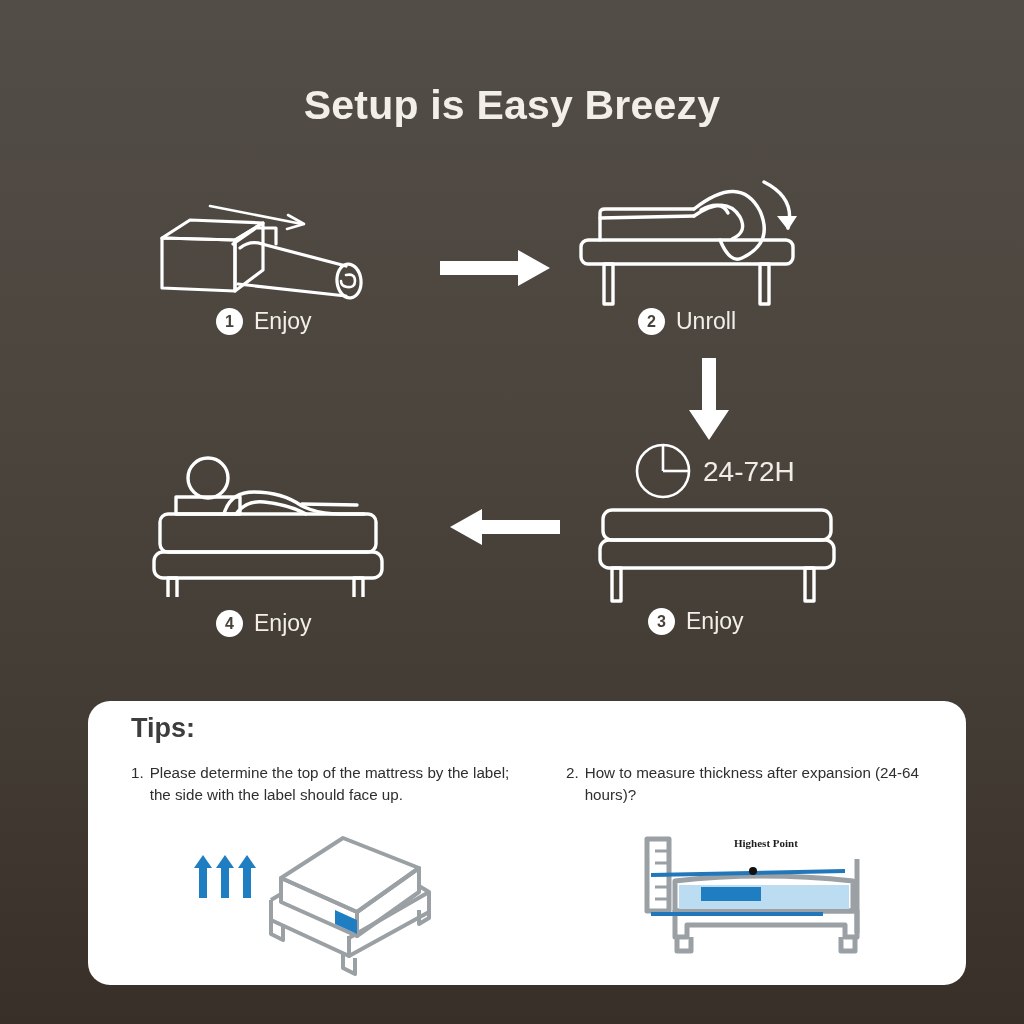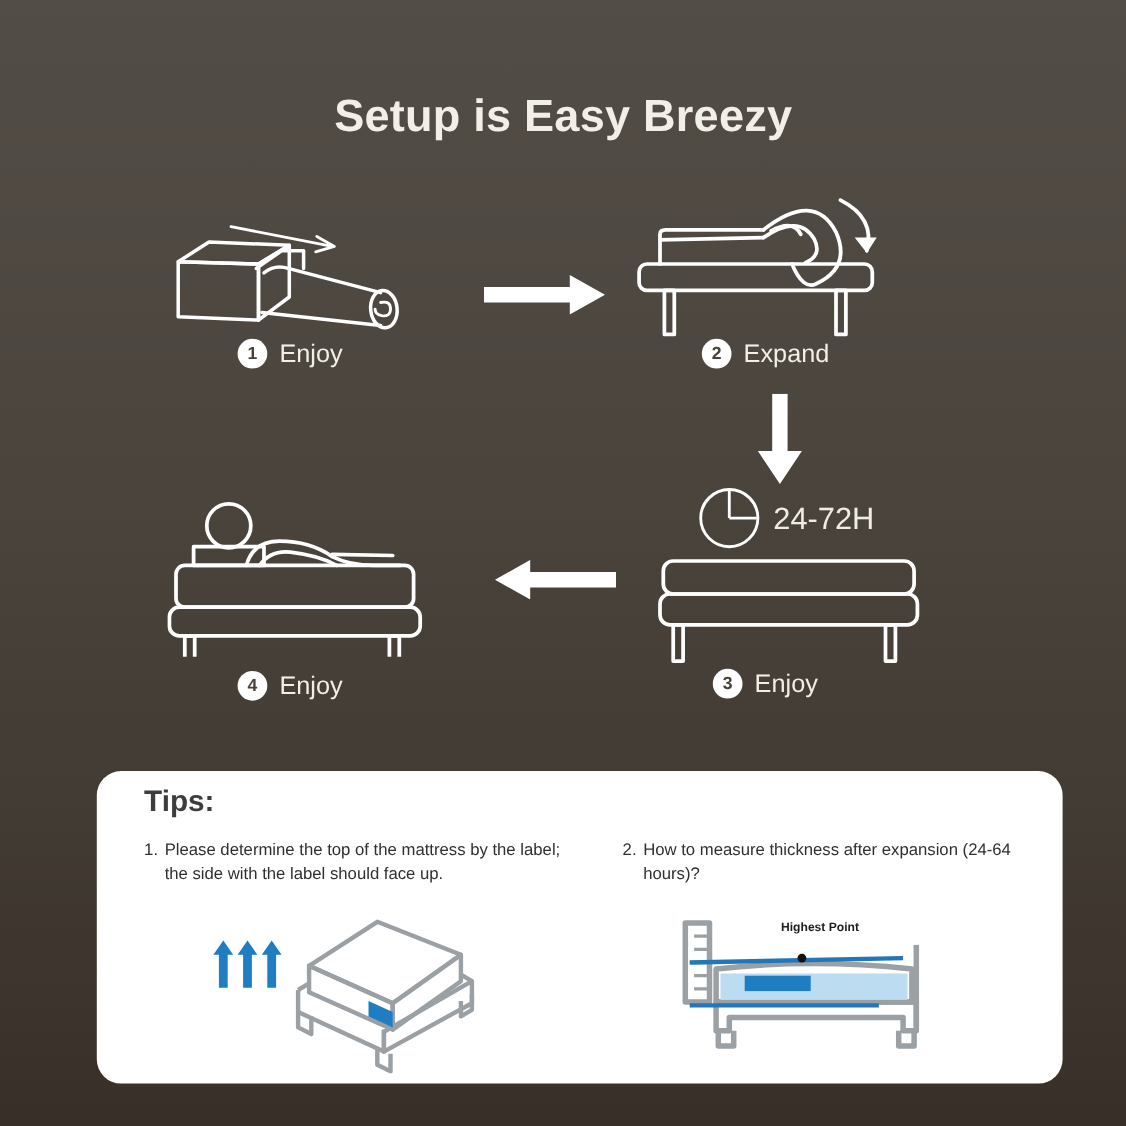--- a/index.html
+++ b/index.html
@@ -166,21 +166,21 @@
         <path d="M123 32 q20 -11 27 3"></path>
       </g>
 
       <g fill="none" stroke="#ffffff" stroke-width="3.4" stroke-linecap="round">
         <path d="M186 4 q32 16 24 46"></path>
         <path d="M199 38 L210 52 L219 38" fill="#ffffff" stroke="none"></path>
       </g>
     </svg>
     <div class="step-caption" style="left:60px; top:130px;">
       <span class="badge">2</span>
-      <span>Expand</span>
+      <span>Unroll</span>
     </div>
   </div>
 
   <svg style="position:absolute; left:687px; top:358px;" width="44" height="84" viewBox="0 0 44 84">
     <path d="M15 0 L29 0 L29 52 L42 52 L22 82 L2 52 L15 52 Z" fill="#ffffff"></path>
   </svg>
 
   <div class="step" style="left:598px; top:442px;">
 
     <svg style="position:absolute; left:36px; top:0px;" width="58" height="58" viewBox="0 0 58 58">
@@ -271,21 +271,21 @@
 
           <path d="M88 92 L88 108 L100 114 L100 98"></path>
           <path d="M160 126 L160 142 L172 148 L172 132"></path>
           <path d="M236 84 L236 98 L246 92 L246 78"></path>
         </g>
 
         <polygon points="152,84 174,94 174,108 152,98" fill="#1f7ec2"></polygon>
       </svg>
     </div>
 
-    <div class="tip-fig" style="left:493px; top:128px;">
+    <div class="tip-fig" style="left:517px; top:128px;font-family:Liberation Serif, serif;">
       <div class="highest-label">Highest Point</div>
       <svg width="310" height="130" viewBox="0 0 310 130">
         <g fill="none" stroke="#9aa0a3" stroke-width="5" stroke-linejoin="round">
 
           <rect x="42" y="10" width="22" height="72"></rect>
           <path d="M50 22 L64 22 M50 34 L64 34 M50 46 L64 46 M50 58 L64 58 M50 70 L64 70" stroke-width="3"></path>
 
           <path d="M252 30 L252 104"></path>
 
           <path d="M70 52 q86 -10 178 0 L248 82 L70 82 Z"></path>

